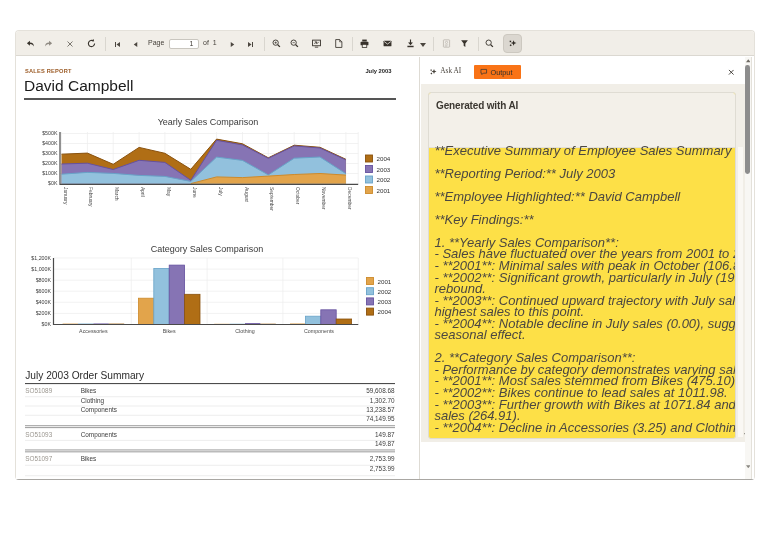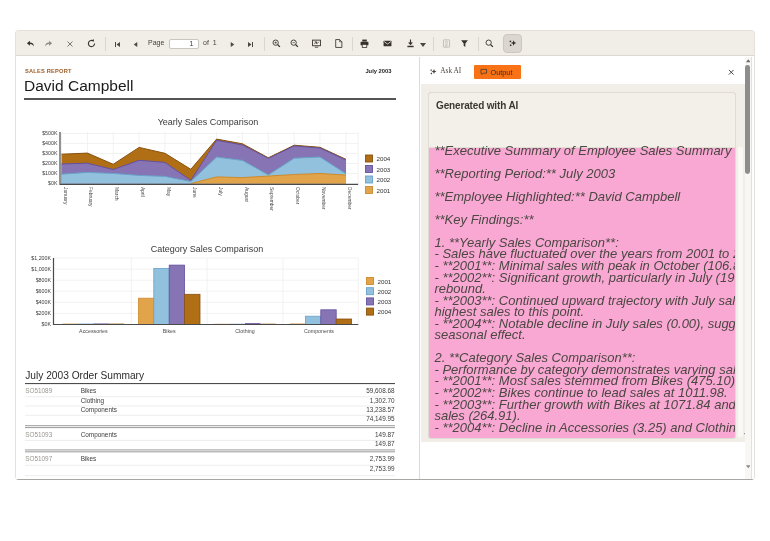--- a/index.html
+++ b/index.html
@@ -292,21 +292,21 @@
       <div class="abs" style="left:53px;top:8px;width:47px;height:13.5px;background:#f97316;border-radius:1px;">
         <svg class="abs" style="left:6px;top:3.2px" width="7.5" height="7.5" viewBox="0 0 16 16">
             <path d="M2 3h12v8H7l-3 3v-3H2z" stroke="#3b3731" stroke-width="1.6" fill="none" stroke-linejoin="round"></path>
           </svg>
         <div class="abs" style="left:16.5px;top:2.8px;font-size:7.3px;color:#33302b;">Output</div>
       </div>
       <svg class="abs" style="left:306.5px;top:11.5px" width="6.5" height="6.5" viewBox="0 0 14 14">
           <path d="M2 2l10 10M12 2L2 12" stroke="#35312b" stroke-width="1.9"></path>
         </svg>
       <div class="abs" style="left:0;top:27px;width:330.5px;height:358px;background:#f1eee7;">
-        <div class="abs" style="left:6.5px;top:7.5px;width:308px;height:347px;background:#f9a8d4;border:1px solid #dfdcd3;border-radius:3px;overflow:hidden;">
+        <div class="abs" style="left:6.5px;top:7.5px;width:308px;height:347px;background:#fde047;border:1px solid #dfdcd3;border-radius:3px;overflow:hidden;">
           <div class="abs" style="left:0;top:0;width:306px;height:55px;background:#f3f0e9;border-bottom:1px solid #e2dfd7;">
             <div class="abs" style="left:7.5px;top:7px;font-size:10px;letter-spacing:-0.15px;font-weight:bold;color:#3b3731;">Generated with AI</div>
           </div>
           <div class="abs" style="left:6px;top:52px;width:301px;font-size:13px;line-height:11.55px;color:#4b4741;white-space:nowrap;font-style:italic;">
             **Executive Summary of Employee Sales Summary Report**<br><br>
             **Reporting Period:** July 2003<br><br>
             **Employee Highlighted:** David Campbell<br><br>
             **Key Findings:**<br><br>
             1. **Yearly Sales Comparison**:<br>
             - Sales have fluctuated over the years from 2001 to 2004. Notable trends include:<br>

